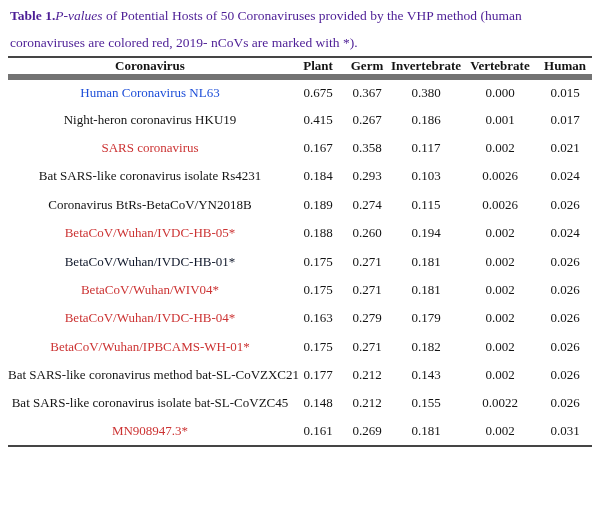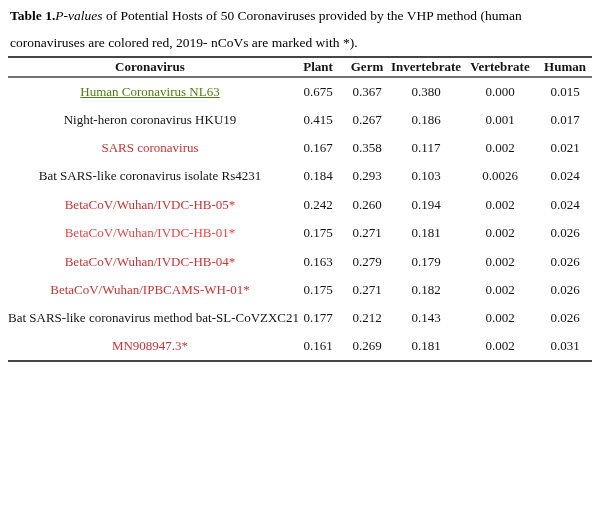--- a/index.html
+++ b/index.html
@@ -8,35 +8,35 @@
     background: #ffffff;
     font-family: "Liberation Serif", "DejaVu Serif", serif;
     color: #1a1a1a;
     overflow: hidden;
   }
   .caption {
     padding: 2px 6px 0 10px;
     font-size: 13.5px;
     line-height: 27px;
     height: 54px;
-    color: #000000;
+    color: #4c1d95;
   }
   .caption b { font-weight: bold; }
   .caption i { font-style: italic; }
   table.pvals {
     margin-left: 8px;
     width: 584px;
     border-collapse: collapse;
     table-layout: fixed;
     border-top: 2px solid #454545;
     border-bottom: 2px solid #454545;
   }
   table.pvals thead tr {
     height: 20px;
-    border-bottom: 2px solid #737373;
+    border-bottom: 6px solid #737373;
   }
   table.pvals th {
     font-weight: bold;
     font-size: 13px;
     text-align: center;
     padding: 0;
     color: #141414;
   }
   table.pvals tbody tr { height: 28.4px; }
   table.pvals td {
@@ -71,21 +71,21 @@
       <th>Coronavirus</th>
       <th>Plant</th>
       <th>Germ</th>
       <th>Invertebrate</th>
       <th>Vertebrate</th>
       <th>Human</th>
     </tr>
   </thead>
   <tbody id="table-body">
       <tr>
-        <td class="name-red" style="color: #4d7c0f; text-decoration: underline;">Human Coronavirus NL63</td>
+        <td class="name-red" style="color: #1d4ed8;">Human Coronavirus NL63</td>
         <td>0.675</td>
         <td>0.367</td>
         <td>0.380</td>
         <td>0.000</td>
         <td>0.015</td>
       </tr>
       <tr>
         <td>Night-heron coronavirus HKU19</td>
         <td>0.415</td>
         <td>0.267</td>
@@ -103,29 +103,45 @@
       </tr>
       <tr>
         <td>Bat SARS-like coronavirus isolate Rs4231</td>
         <td>0.184</td>
         <td>0.293</td>
         <td>0.103</td>
         <td>0.0026</td>
         <td>0.024</td>
       </tr>
       <tr>
+        <td>Coronavirus BtRs-BetaCoV/YN2018B</td>
+        <td>0.189</td>
+        <td>0.274</td>
+        <td>0.115</td>
+        <td>0.0026</td>
+        <td>0.026</td>
+      </tr>
+      <tr>
         <td class="name-red" style="color: rgb(204, 51, 51);">BetaCoV/Wuhan/IVDC-HB-05*</td>
-        <td>0.242</td>
+        <td>0.188</td>
         <td>0.260</td>
         <td>0.194</td>
         <td>0.002</td>
         <td>0.024</td>
       </tr>
       <tr>
-        <td class="name-red" style="color: #ef4444;">BetaCoV/Wuhan/IVDC-HB-01*</td>
+        <td class="name-red" style="color: #0f172a;">BetaCoV/Wuhan/IVDC-HB-01*</td>
+        <td>0.175</td>
+        <td>0.271</td>
+        <td>0.181</td>
+        <td>0.002</td>
+        <td>0.026</td>
+      </tr>
+      <tr>
+        <td class="name-red" style="color: rgb(204, 51, 51);">BetaCoV/Wuhan/WIV04*</td>
         <td>0.175</td>
         <td>0.271</td>
         <td>0.181</td>
         <td>0.002</td>
         <td>0.026</td>
       </tr>
       <tr>
         <td class="name-red" style="color: rgb(204, 51, 51); text-align: center;">BetaCoV/Wuhan/IVDC-HB-04*</td>
         <td>0.163</td>
         <td>0.279</td>
@@ -143,20 +159,28 @@
       </tr>
       <tr>
         <td>Bat SARS-like coronavirus method bat-SL-CoVZXC21</td>
         <td>0.177</td>
         <td>0.212</td>
         <td>0.143</td>
         <td>0.002</td>
         <td>0.026</td>
       </tr>
       <tr>
+        <td>Bat SARS-like coronavirus isolate bat-SL-CoVZC45</td>
+        <td>0.148</td>
+        <td>0.212</td>
+        <td>0.155</td>
+        <td>0.0022</td>
+        <td>0.026</td>
+      </tr>
+      <tr>
         <td class="name-red" style="color: rgb(204, 51, 51);">MN908947.3*</td>
         <td>0.161</td>
         <td>0.269</td>
         <td>0.181</td>
         <td>0.002</td>
         <td>0.031</td>
       </tr>
     </tbody>
 </table>
 

